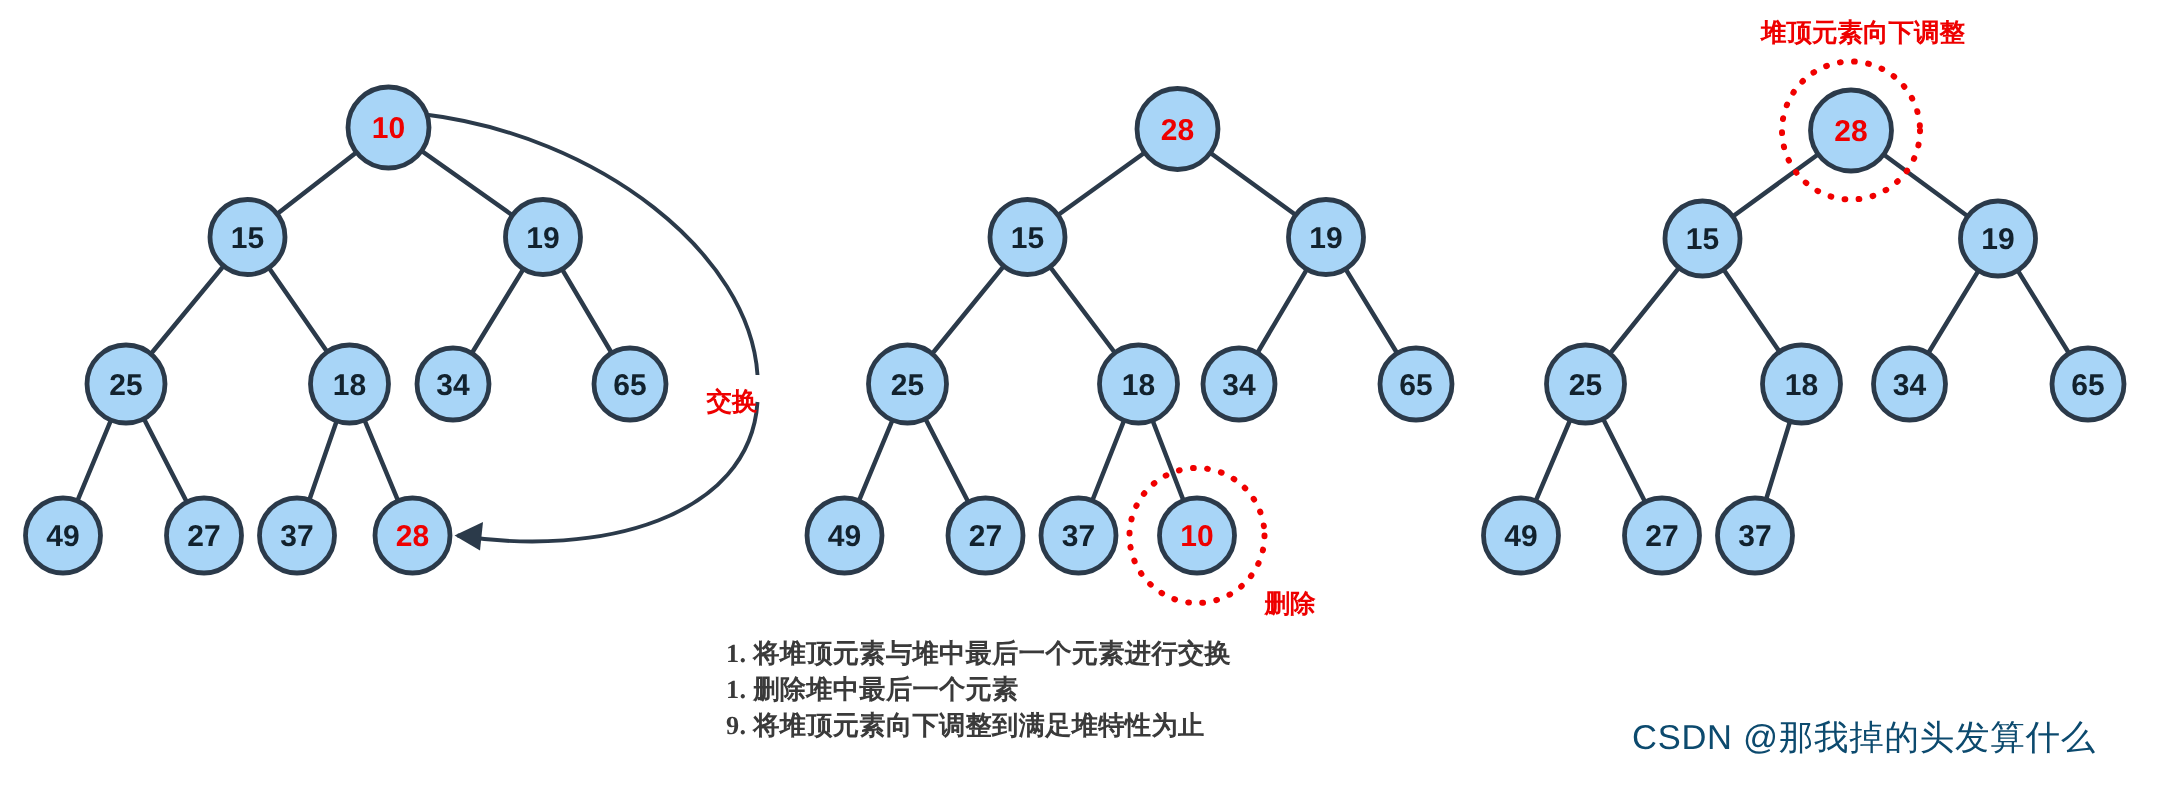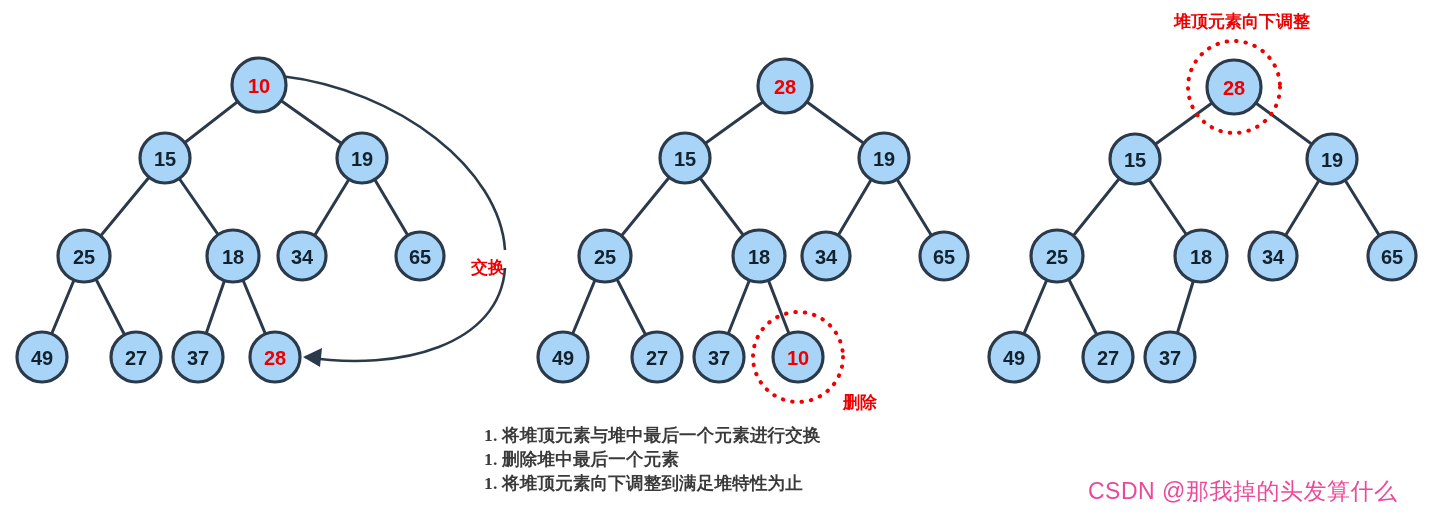--- a/index.html
+++ b/index.html
@@ -77,21 +77,21 @@
     letter-spacing: 0.2px;
     white-space: nowrap;
   }
   .steps div { white-space: nowrap; }
   .watermark {
     position: absolute;
     left: 1088px;
     top: 476px;
     font-family: "Liberation Sans", "DejaVu Sans", sans-serif;
     font-size: 23px;
-    color: #ec4899;
+    color: #0c4a6e;
     white-space: nowrap;
     letter-spacing: 0.5px;
   }
 </style>
 </head>
 <body>
 
 <div id="canvas">
 
   <svg class="diagram" viewBox="0 0 1440 523">
@@ -291,18 +291,18 @@
           <text class="node-label" x="1170" y="358">37</text>
         </g>
       </g>
     </g>
 
   </svg>
 
   <div class="steps">
     <div>1. 将堆顶元素与堆中最后一个元素进行交换</div>
     <div>1. 删除堆中最后一个元素</div>
-    <div>1. 将堆顶元素向下调整到满足堆特性为止</div>
+    <div>9. 将堆顶元素向下调整到满足堆特性为止</div>
   </div>
 
   <div class="watermark">CSDN @那我掉的头发算什么</div>
 
 </div>
 
 </body></html>

